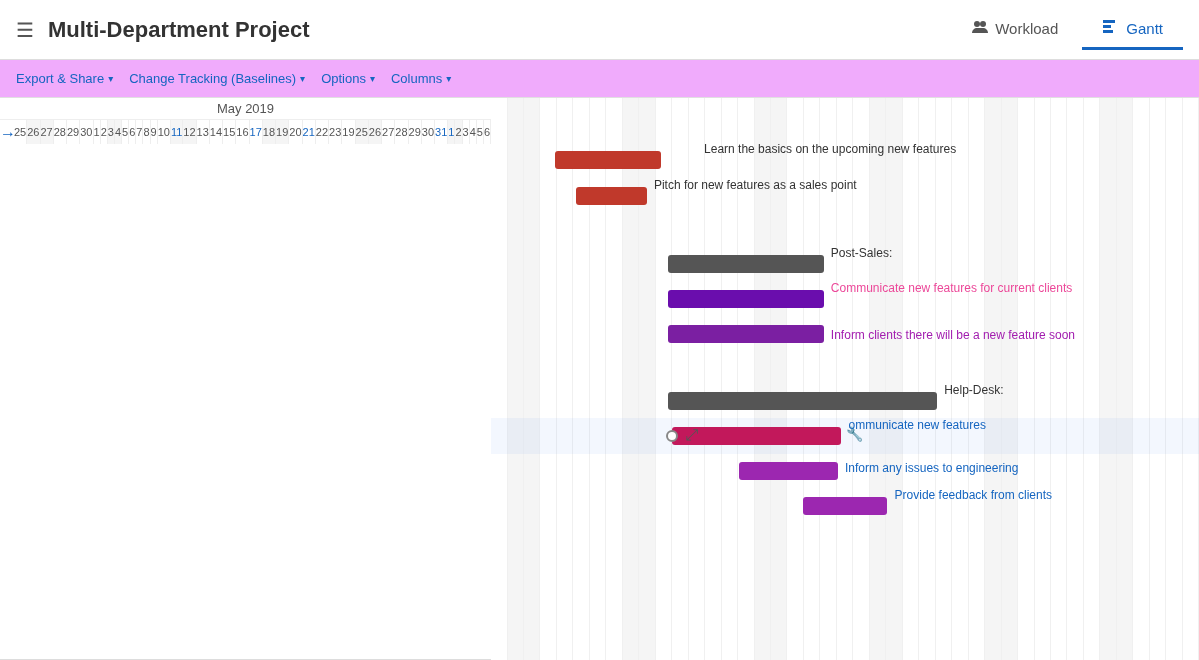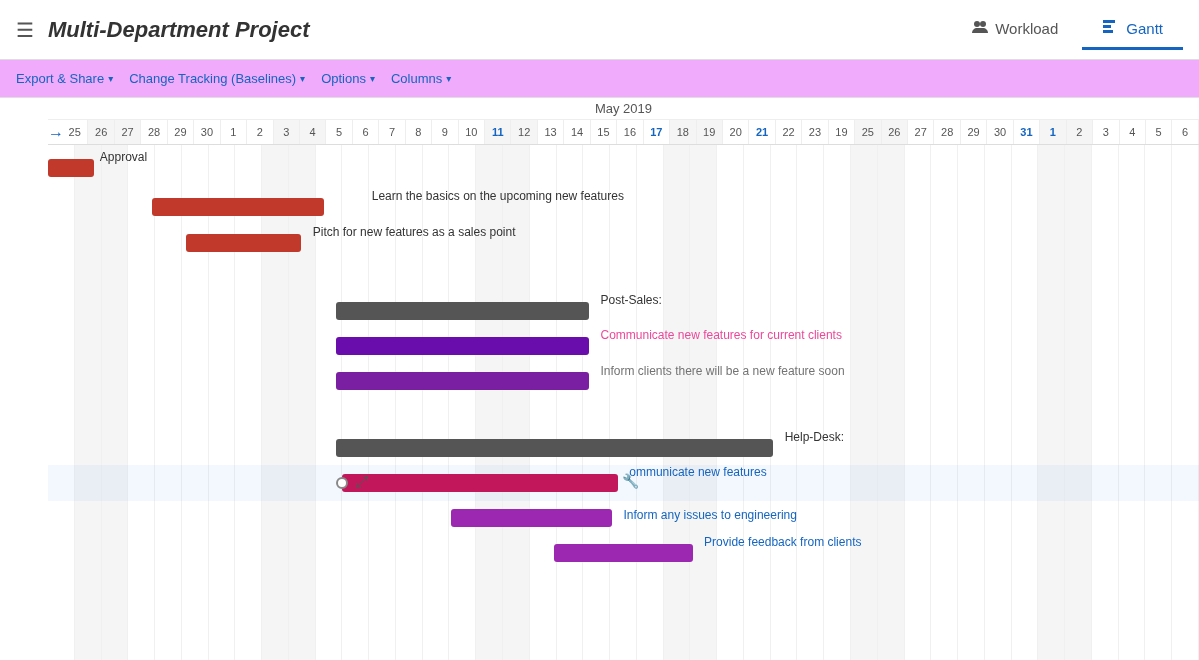--- a/index.html
+++ b/index.html
@@ -18,21 +18,20 @@
       font-size: 20px;
       margin-right: 14px;
       cursor: pointer;
       color: #555;
     }
     .project-title {
       font-size: 22px;
       font-weight: bold;
       color: #333;
       flex: 1;
-      font-style: italic;
     }
     .nav-tabs {
       display: flex;
       align-items: center;
       gap: 4px;
     }
     .nav-tab {
       display: flex;
       align-items: center;
       gap: 6px;
@@ -70,25 +69,24 @@
       white-space: nowrap;
     }
     .toolbar-btn .arrow {
       font-size: 10px;
       color: #1565c0;
     }
 
     
     .gantt-container {
       display: flex;
-      flex-direction: column;
+      flex-direction: row;
       height: calc(660px - 98px);
       overflow: hidden;
       position: relative;
-      margin-left: 48px;
     }
 
     
     .timeline-header {
       display: flex;
       flex-direction: column;
       background: #fff;
       border-bottom: 1px solid #ddd;
     }
     .month-row {
@@ -119,21 +117,21 @@
       color: #555;
       border-right: 1px solid #eee;
       height: 100%;
       line-height: 24px;
     }
     .day-cell.weekend {
       background: #f5f5f5;
     }
     .day-cell.highlight {
       color: #1565c0;
-      font-weight: bold;
+      font-weight: normal;
     }
 
     
     .gantt-body {
       position: relative;
       flex: 1;
       overflow: hidden;
     }
 
     
@@ -352,43 +350,39 @@
         <div class="col-bg"></div>
         <div class="col-bg"></div>
         <div class="col-bg weekend-bg"></div>
         <div class="col-bg weekend-bg"></div>
         <div class="col-bg"></div>
         <div class="col-bg"></div>
         <div class="col-bg"></div>
         <div class="col-bg"></div>
       </div>
     <div class="task-rows" id="task-rows">
-        <div class="task-row" style="top: 5px;">
-          <div class="gantt-bar bar-red" style="left: 0%; width: 4%;"></div>
-          <div class="gantt-bar-label" style="left: 4.5%; top: 0px;">Approval</div>
-        </div>
         <div class="task-row" style="top: 44px;">
           <div class="gantt-bar bar-red" style="left: 9%; width: 15%;"></div>
           <div class="gantt-bar-label" style="left: 25%; top: 0px; padding-left: 36px;">Learn the basics on the upcoming new features</div>
         </div>
         <div class="task-row" style="top: 80px;">
           <div class="gantt-bar bar-red" style="left: 12%; width: 10%;"></div>
           <div class="gantt-bar-label" style="left: 23%; top: 0px;">Pitch for new features as a sales point</div>
         </div>
         <div class="task-row" style="top: 148px;">
           <div class="gantt-bar bar-dark-gray" style="left: 25%; width: 22%;"></div>
           <div class="gantt-bar-label" style="left: 48%; top: 0px;">Post-Sales:</div>
         </div>
         <div class="task-row" style="top: 183px;">
           <div class="gantt-bar bar-purple" style="left: 25%; width: 22%;"></div>
           <div class="gantt-bar-label" style="left: 48%; top: 0px; color: #ec4899;">Communicate new features for current clients</div>
         </div>
         <div class="task-row" style="top: 218px;">
           <div class="gantt-bar bar-dark-purple" style="left: 25%; width: 22%;"></div>
-          <div class="gantt-bar-label" style="left: 48%; top: 1px; color: #737373;">Inform clients there will be a new feature soon</div>
+          <div class="gantt-bar-label" style="left: 48%; top: 12px; color: #a21caf;">Inform clients there will be a new feature soon</div>
         </div>
         <div class="task-row" style="top: 285px;">
           <div class="gantt-bar bar-dark-gray" style="left: 25%; width: 38%;"></div>
           <div class="gantt-bar-label" style="left: 64%; top: 0px;">Help-Desk:</div>
         </div>
         <div class="task-row highlighted" style="top: 320px;">
           <div class="gantt-bar bar-pink" style="left: 25.5%; width: 24%;">
             <div class="drag-handle"></div>
             <span class="drag-cursor" style="position: absolute; left: 14px; top: -1px; font-size: 16px; color: rgb(85, 85, 85);">⤢</span>
             <span style="position: absolute; right: -22px; top: -1px; font-size: 14px;">🔧</span>

